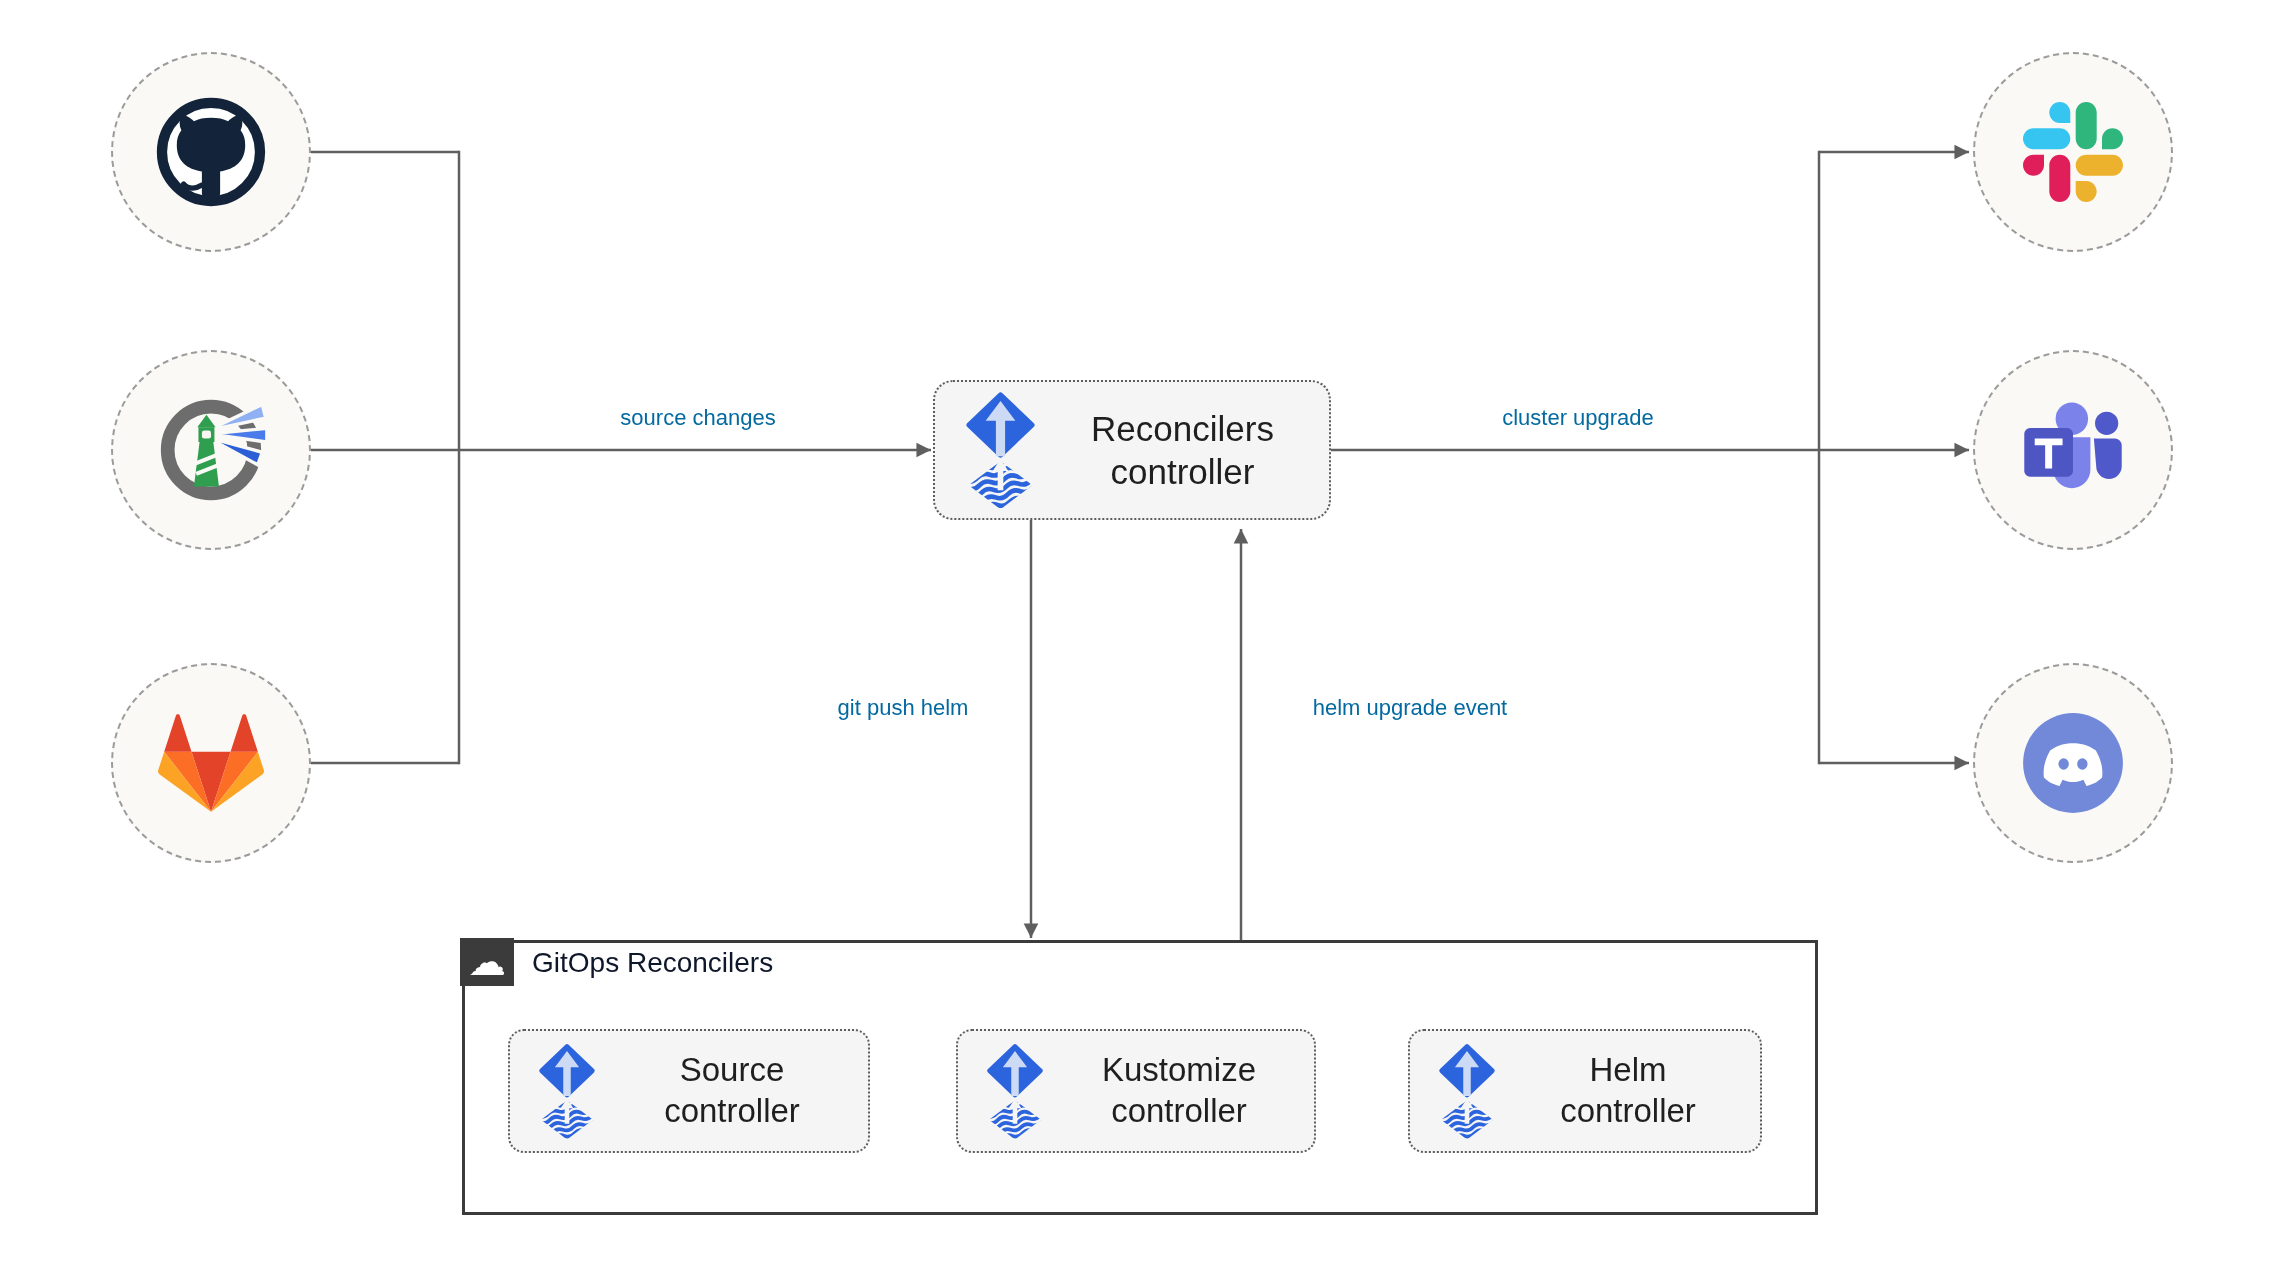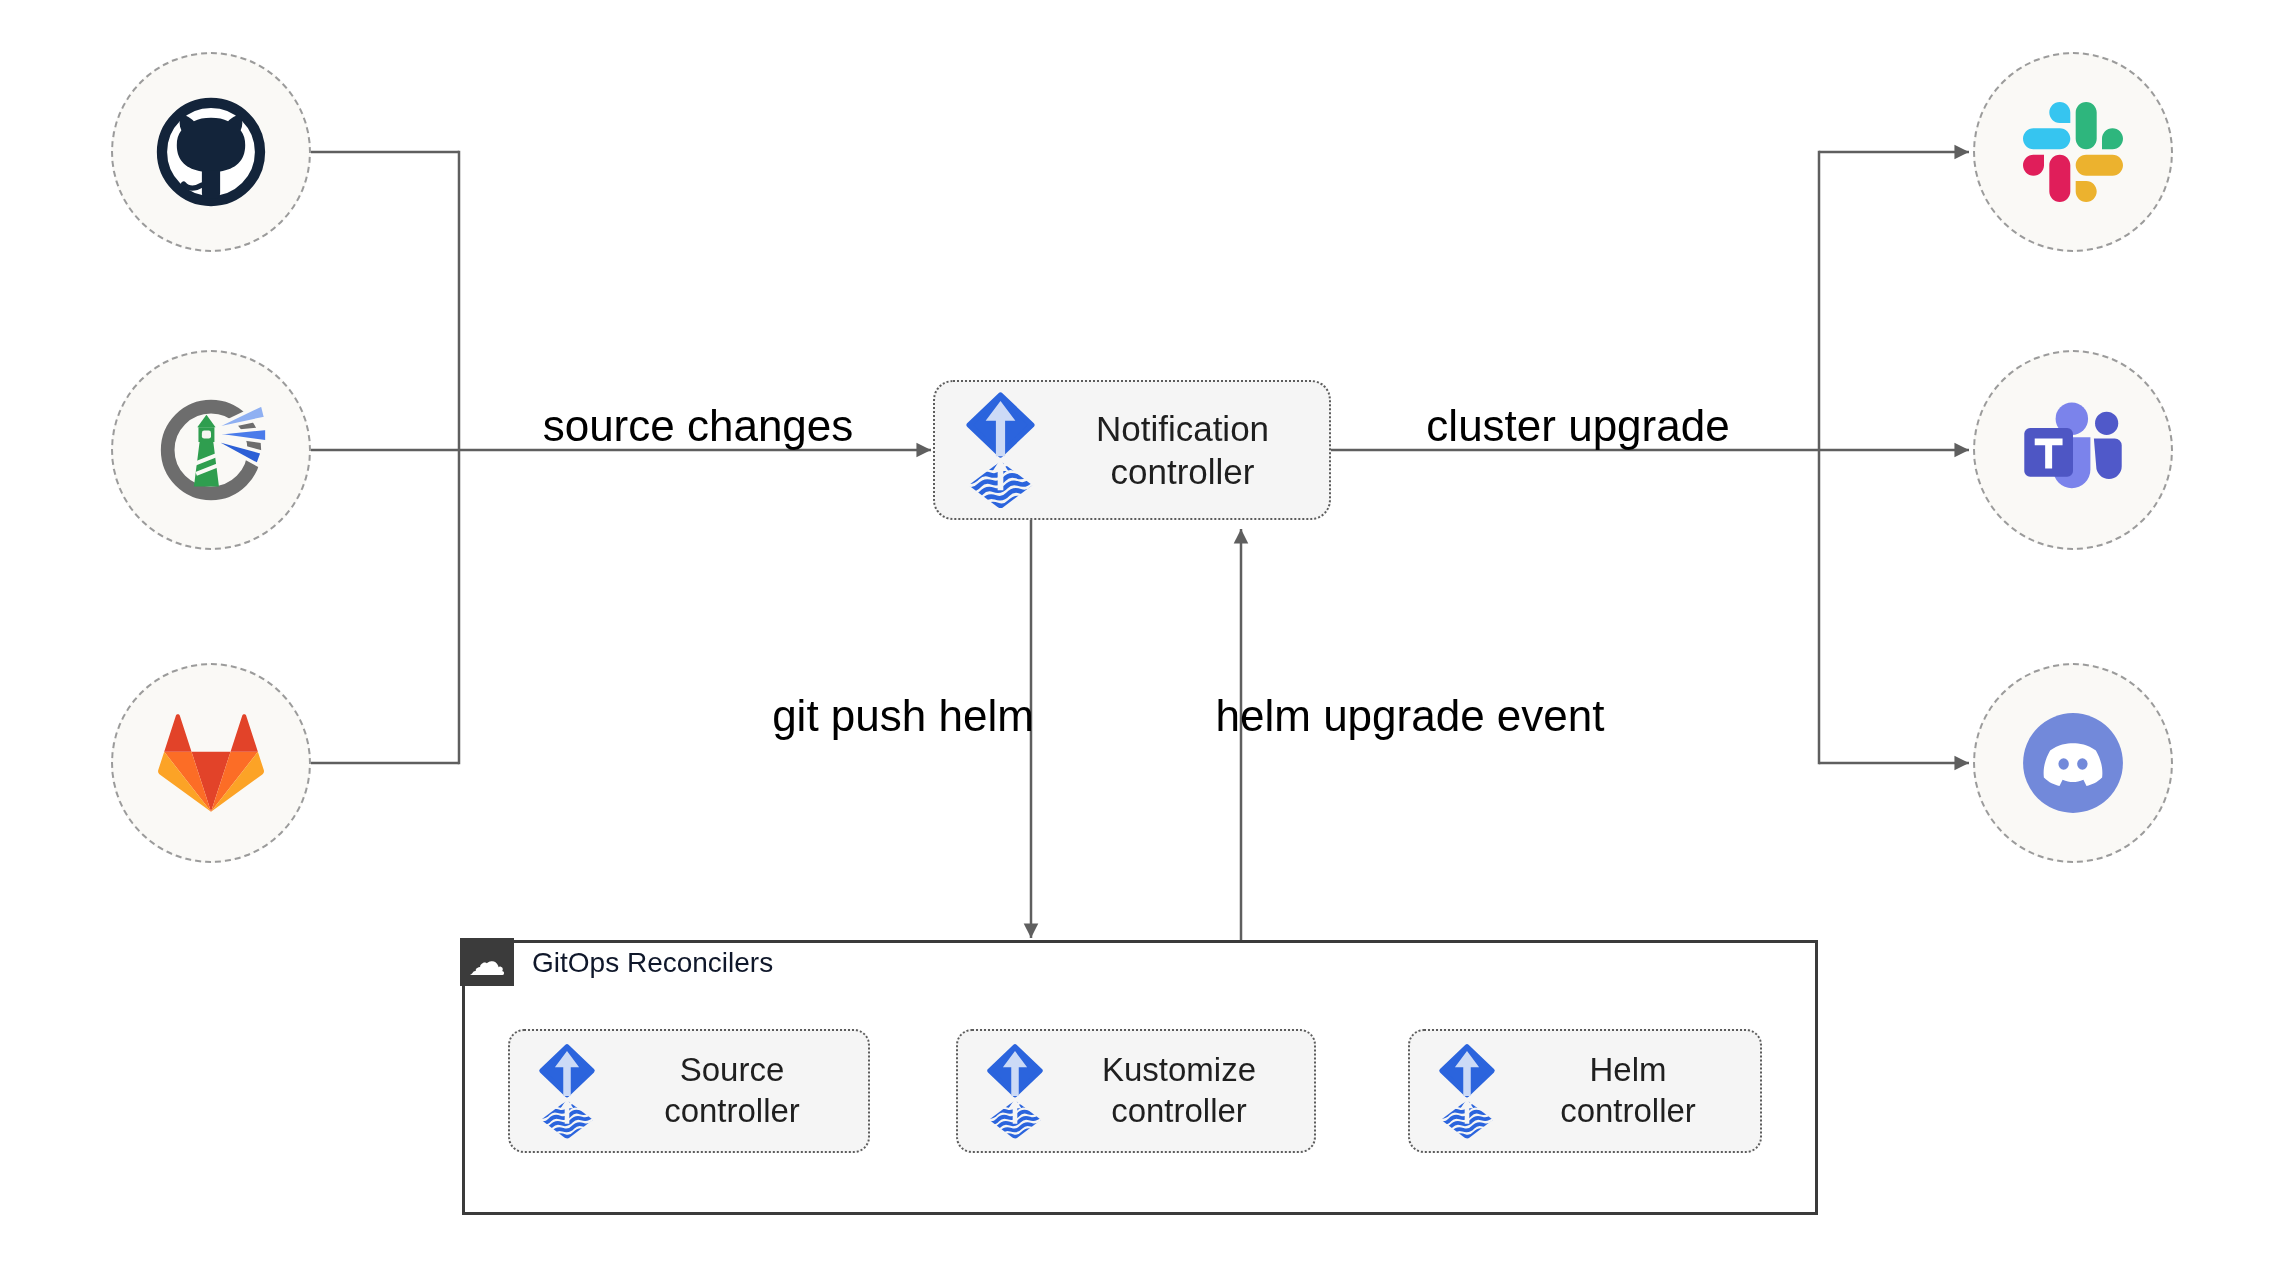--- a/index.html
+++ b/index.html
@@ -30,21 +30,21 @@
   .box-notification .label{font-size:35px;max-width:230px;margin:0 auto;}
   .box-small{top:1029px;height:124px;padding-left:28px;border-radius:16px;}
   .box-small .label{font-size:33px;max-width:200px;margin:0 auto;}
   .box-source{left:508px;width:362px;}
   .box-kustomize{left:956px;width:360px;}
   .box-helm{left:1408px;width:354px;}
 
   
   .edge-label{
     position:absolute;transform:translate(-50%,-50%);white-space:nowrap;
-    font-size:44px;color:#000000;margin-top:8px;
+    font-size:22px;color:#0369a1;
   }
 
   
   .gitops{
     position:absolute;left:462px;top:940px;width:1356px;height:275px;
     border:3px solid var(--container_border);box-sizing:border-box;background:#fff;
   }
   .gitops-tab{
     position:absolute;left:460px;top:938px;width:54px;height:48px;
     background:var(--tab_bg);display:flex;align-items:center;justify-content:center;
@@ -181,21 +181,21 @@
       <path fill="#fff" d="M28 38 c8 -6 16 -7 22 -7 c6 0 14 1 22 7 c5 9 7 17 6 26 c-5 5 -10 7 -15 8 l-3 -6 c-7 3 -13 3 -20 0 l-3 6 c-5 -1 -10 -3 -15 -8 c-1 -9 1 -17 6 -26 Z"></path>
       <ellipse class="f-discord" cx="41" cy="51" rx="5" ry="5.5"></ellipse>
       <ellipse class="f-discord" cx="59" cy="51" rx="5" ry="5.5"></ellipse>
     </svg>
   </div>
 
   <div class="node-box box-notification">
     <svg width="71" height="119" viewBox="0 0 100 168">
         <use href="#flux-logo"></use>
       </svg>
-    <div class="label">Notification controller</div>
+    <div class="label">Reconcilers controller</div>
   </div>
 
   <div class="node-box box-small box-source">
     <svg width="58" height="97" viewBox="0 0 100 168">
         <use href="#flux-logo"></use>
       </svg>
     <div class="label">Source controller</div>
   </div>
   <div class="node-box box-small box-kustomize">
     <svg width="58" height="97" viewBox="0 0 100 168">

